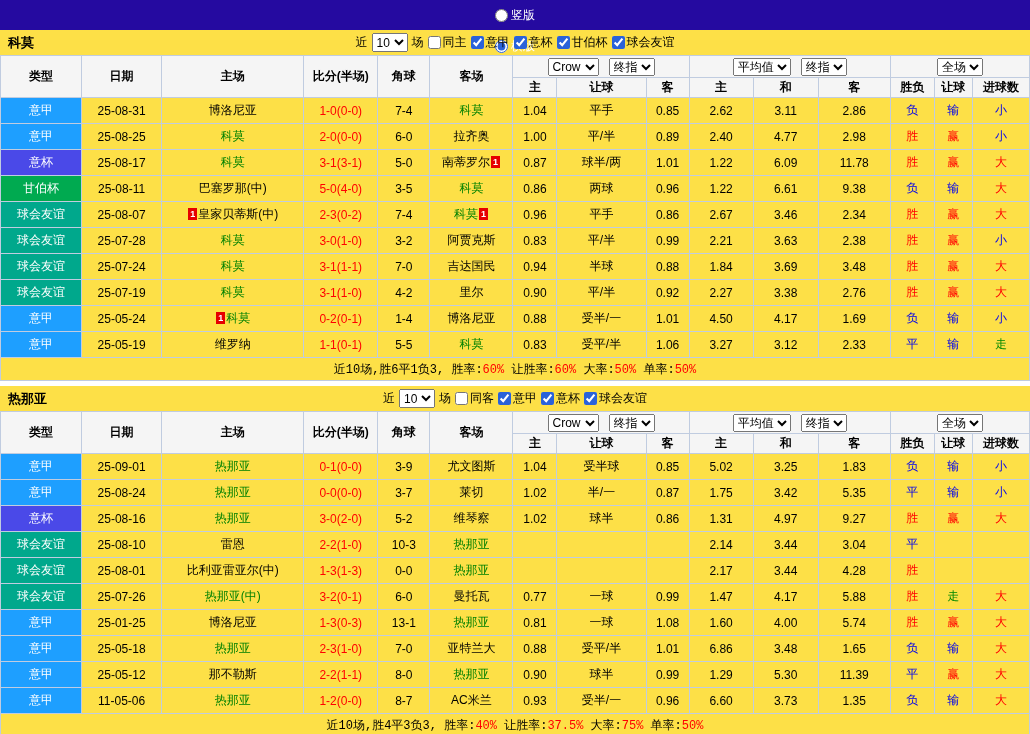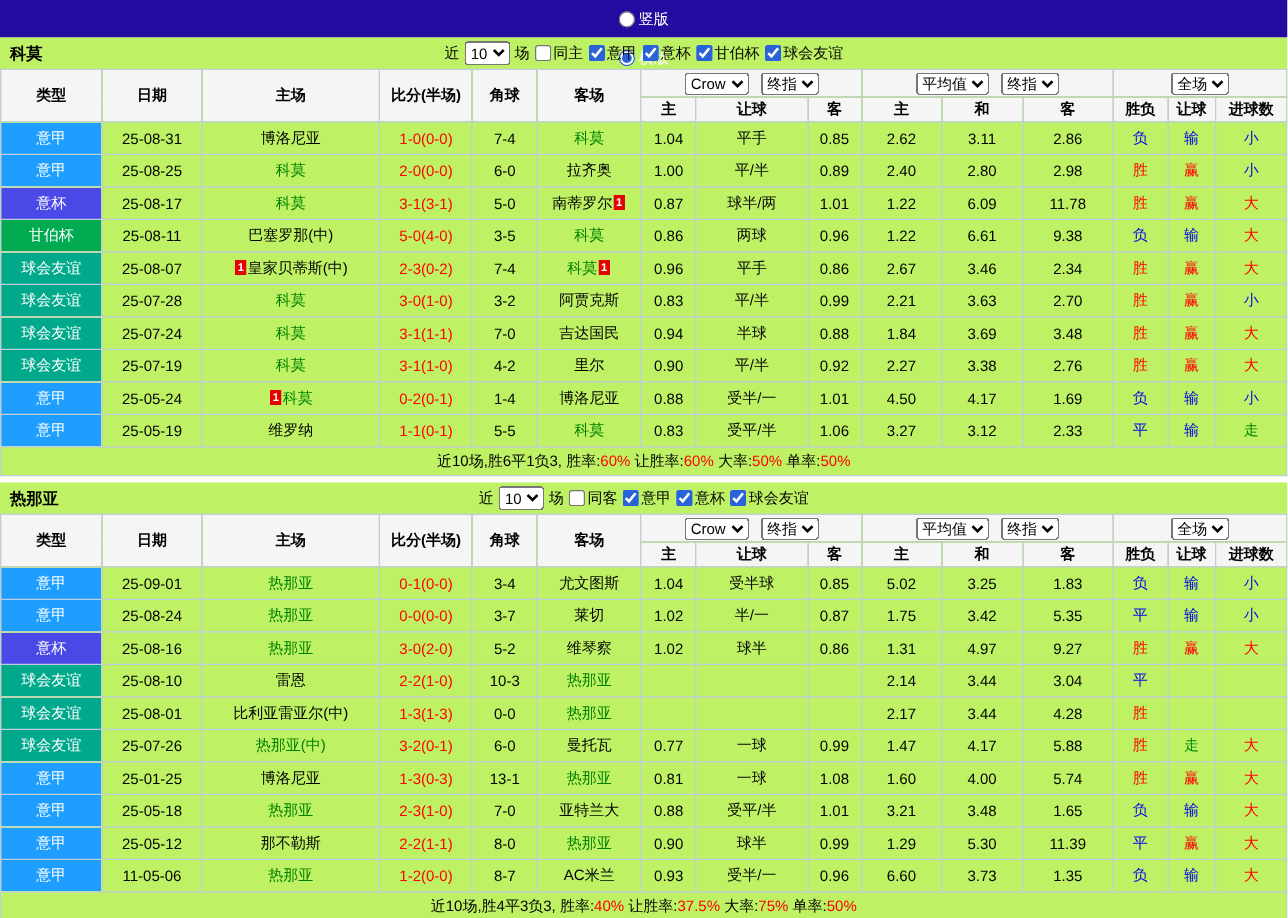--- a/index.html
+++ b/index.html
@@ -22,21 +22,21 @@
     justify-content: center;
     gap: 14px;
     color: #fff;
     flex-direction: column;
   }
   .topbar .title { font-weight: bold; font-size: 14px; letter-spacing: 1px; }
   .topbar label { display: inline-flex; align-items: center; gap: 3px; cursor: pointer; font-size: 12px; }
   .topbar input { margin: 0; }
 
   
-  .section { background: #bef264; }
+  .section { background: #fde047; }
   .section + .section { margin-top: 5px; }
   .teamrow {
     position: relative;
     height: 25px;
     display: flex;
     align-items: center;
     justify-content: center;
   }
   .teamname { position: absolute; left: 8px; font-weight: bold; font-size: 13px; }
   .filters { display: inline-flex; align-items: center; gap: 4px; }
@@ -67,21 +67,21 @@
     color: #fff;
     font-size: 9px;
     font-weight: bold;
     width: 9px;
     height: 12px;
     line-height: 12px;
     text-align: center;
     vertical-align: 1px;
     margin: 0 1px;
   }
-  tfoot td { height: 23px; border-left: 1px solid #c0cce0; border-right: 1px solid #c0cce0; }
+  tfoot td { height: 23px; border-left: 1px solid #c0cce0; border-right: 1px solid #c0cce0; font-family: Liberation Mono, monospace; }
   .pct { color: #f00; }
 </style>
 </head>
 <body>
 
 <div class="topbar">
   <span class="title">近期战绩</span>
   <label>
     <input type="radio" name="layoutmode" id="radio-vertical" style="">
     <span>竖版</span>
@@ -186,21 +186,21 @@
             <td class="league" style="background: rgb(30, 159, 255);">意甲</td>
             <td>25-08-25</td>
             <td><span class="hl">科莫</span></td>
             <td class="score">2-0(0-0)</td>
             <td>6-0</td>
             <td><span>拉齐奥</span></td>
             <td>1.00</td>
             <td>平/半</td>
             <td>0.89</td>
             <td>2.40</td>
-            <td>2.80</td>
+            <td>4.77</td>
             <td>2.98</td>
             <td style="color: rgb(255, 0, 0);">胜</td>
             <td style="color: rgb(255, 0, 0);">赢</td>
             <td style="color: rgb(0, 0, 238);">小</td>
           </tr>
           <tr>
             <td class="league" style="background: rgb(74, 73, 232);">意杯</td>
             <td>25-08-17</td>
             <td><span class="hl">科莫</span></td>
             <td class="score">3-1(3-1)</td>
@@ -255,21 +255,21 @@
             <td>25-07-28</td>
             <td><span class="hl">科莫</span></td>
             <td class="score">3-0(1-0)</td>
             <td>3-2</td>
             <td><span>阿贾克斯</span></td>
             <td>0.83</td>
             <td>平/半</td>
             <td>0.99</td>
             <td>2.21</td>
             <td>3.63</td>
-            <td>2.70</td>
+            <td>2.38</td>
             <td style="color: rgb(255, 0, 0);">胜</td>
             <td style="color: rgb(255, 0, 0);">赢</td>
             <td style="color: rgb(0, 0, 238);">小</td>
           </tr>
           <tr>
             <td class="league" style="background: rgb(0, 168, 140);">球会友谊</td>
             <td>25-07-24</td>
             <td><span class="hl">科莫</span></td>
             <td class="score">3-1(1-1)</td>
             <td>7-0</td>
@@ -409,21 +409,21 @@
             <th>让球</th>
             <th>进球数</th>
           </tr>
         </thead>
         <tbody>
           <tr>
             <td class="league" style="background: rgb(30, 159, 255);">意甲</td>
             <td>25-09-01</td>
             <td><span class="hl">热那亚</span></td>
             <td class="score">0-1(0-0)</td>
-            <td>3-4</td>
+            <td>3-9</td>
             <td><span>尤文图斯</span></td>
             <td>1.04</td>
             <td>受半球</td>
             <td>0.85</td>
             <td>5.02</td>
             <td>3.25</td>
             <td>1.83</td>
             <td style="color: rgb(0, 0, 238);">负</td>
             <td style="color: rgb(0, 0, 238);">输</td>
             <td style="color: rgb(0, 0, 238);">小</td>
@@ -533,21 +533,21 @@
           <tr>
             <td class="league" style="background: rgb(30, 159, 255);">意甲</td>
             <td>25-05-18</td>
             <td><span class="hl">热那亚</span></td>
             <td class="score">2-3(1-0)</td>
             <td>7-0</td>
             <td><span>亚特兰大</span></td>
             <td>0.88</td>
             <td>受平/半</td>
             <td>1.01</td>
-            <td>3.21</td>
+            <td>6.86</td>
             <td>3.48</td>
             <td>1.65</td>
             <td style="color: rgb(0, 0, 238);">负</td>
             <td style="color: rgb(0, 0, 238);">输</td>
             <td style="color: rgb(255, 0, 0);">大</td>
           </tr>
           <tr>
             <td class="league" style="background: rgb(30, 159, 255);">意甲</td>
             <td>25-05-12</td>
             <td><span>那不勒斯</span></td>

